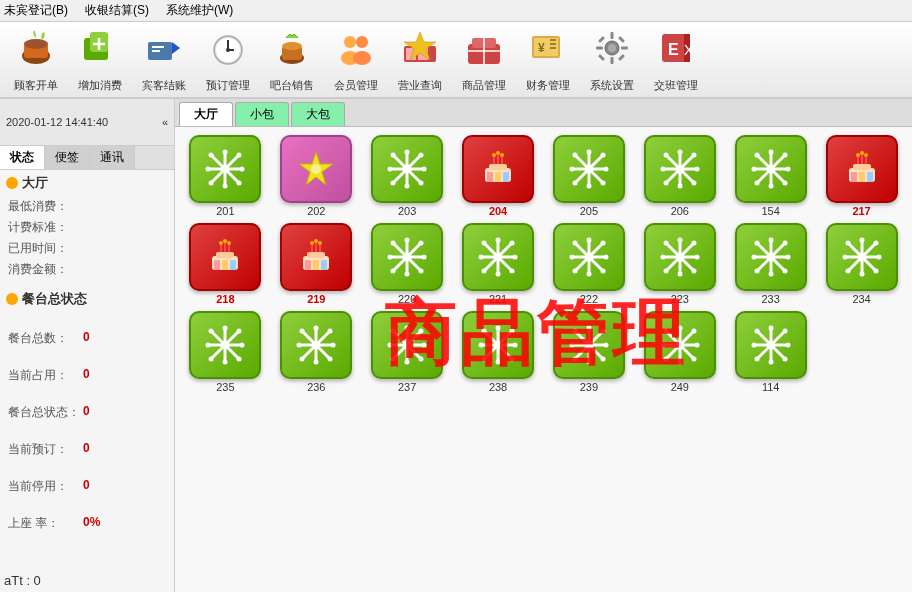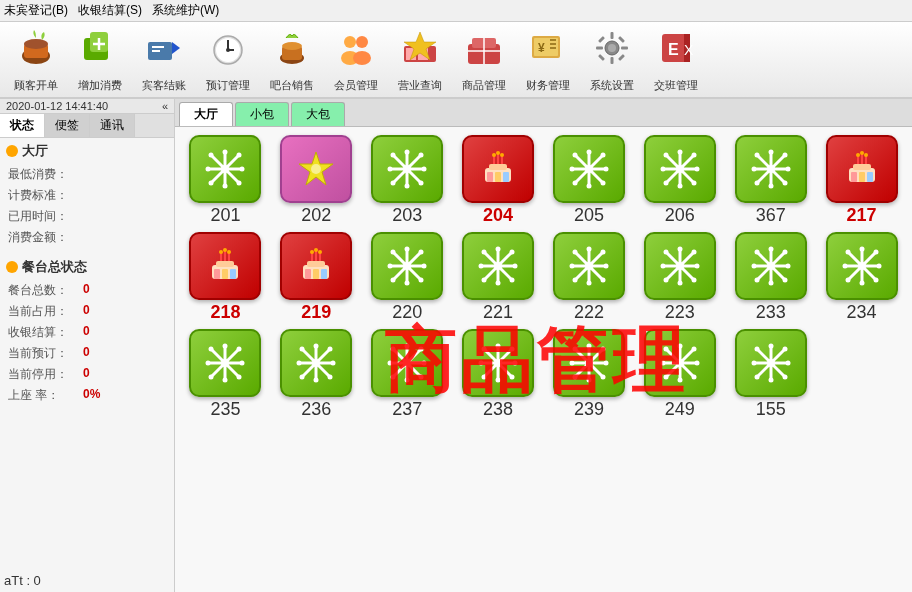--- a/index.html
+++ b/index.html
@@ -1,60 +1,60 @@
 <!DOCTYPE html>
 <html><head>
   <meta charset="utf-8">
   <style>
     * { box-sizing: border-box; margin: 0; padding: 0; }
     body { font-family: 'SimHei', 'Microsoft YaHei', sans-serif; font-size: 12px; background: #f0f0f0; width: 912px; height: 592px; overflow: hidden; }
 
     
-    .menubar { background: #f0f0f0; padding: 2px 4px; border-bottom: 1px solid #ccc; font-size: 12px; display: flex; gap: 10px; }
+    .menubar { background: #f0f0f0; padding: 2px 4px; border-bottom: 1px solid #ccc; font-size: 12px; display: flex; gap: 17px; }
     .menubar span { cursor: pointer; }
 
     
     .toolbar { background: linear-gradient(to bottom, #ffffff, #e8e8e8); padding: 4px 8px; display: flex; gap: 8px; align-items: center; border-bottom: 2px solid #ccc; }
     .toolbar-item { display: flex; flex-direction: column; align-items: center; cursor: pointer; min-width: 56px; }
     .toolbar-icon { width: 44px; height: 44px; display: flex; align-items: center; justify-content: center; }
     .toolbar-label { font-size: 11px; color: #333; margin-top: 8px; }
 
     
     .main-layout { display: flex; height: calc(592px - 85px); }
 
     
     .left-panel { width: 175px; background: #f5f5f5; border-right: 1px solid #ccc; flex-shrink: 0; }
-    .datetime-bar { background: #e8e8e8; padding: 1px 6px; font-size: 11px; color: #333; border-bottom: 1px solid #ccc; display: flex; align-items: center; justify-content: space-between; }
+    .datetime-bar { background: #e8e8e8; padding: 17px 6px; font-size: 11px; color: #333; border-bottom: 1px solid #ccc; display: flex; align-items: center; justify-content: space-between; }
     .tabs-row { display: flex; background: #e0e0e0; border-bottom: 1px solid #ccc; }
     .tab-btn { padding: 3px 10px; font-size: 12px; cursor: pointer; border-right: 1px solid #ccc; background: #d0d0d0; text-align: right; }
     .tab-btn.active { background: #fff; font-weight: bold; }
     .section-header { display: flex; align-items: center; gap: 4px; padding: 4px 6px; font-size: 13px; font-weight: bold; color: #333; }
     .dot-orange { width: 12px; height: 12px; background: orange; border-radius: 50%; display: inline-block; }
     .info-row { display: flex; padding: 2px 8px; font-size: 12px; color: #333; }
     .info-label { width: 65px; color: #555; }
     .info-value { color: #333; }
     .status-section { margin-top: 6px; }
-    .status-row { display: flex; padding: 2px 8px; font-size: 12px; }
+    .status-row { display: flex; padding: 2px 8px; font-size: 12px; margin-top: 16px; }
     .status-label { width: 75px; color: #555; }
     .status-value { color: #cc0000; font-weight: bold; }
 
     
     .right-panel { flex: 1; background: #f8f8f8; overflow: hidden; }
     .right-tabs { display: flex; background: #ddd; padding: 3px 4px 0; gap: 2px; border-bottom: 1px solid #bbb; }
     .right-tab { padding: 3px 14px; font-size: 12px; cursor: pointer; background: #86efac; border: 1px solid #aaa; border-bottom: none; border-radius: 3px 3px 0 0; }
     .right-tab.active { background: #fff; font-weight: bold; }
 
     
     .table-grid { padding: 8px; display: grid; grid-template-columns: repeat(8, 1fr); gap: 6px; overflow: hidden; }
     .table-cell { display: flex; flex-direction: column; align-items: center; cursor: pointer; }
     .table-icon { width: 72px; height: 68px; border-radius: 10px; display: flex; align-items: center; justify-content: center; position: relative; }
     .table-icon.green { background: linear-gradient(135deg, #8ecf3c, #5aaa00); border: 2px solid #4a9000; box-shadow: 0 2px 4px rgba(0,0,0,0.3); }
     .table-icon.red { background: linear-gradient(135deg, #e04040, #c00000); border: 2px solid #a00000; box-shadow: 0 2px 4px rgba(0,0,0,0.3); }
     .table-icon.pink { background: linear-gradient(135deg, #e870c0, #c050a0); border: 2px solid #a04090; box-shadow: 0 2px 4px rgba(0,0,0,0.3); }
-    .table-number { font-size: 18px; color: #333; margin-top: 2px; }
+    .table-number { font-size: 11px; color: #333; margin-top: 2px; }
     .table-number.red-num { color: #cc0000; font-weight: bold; text-align: right; }
 
     
     .watermark { position: absolute; bottom: 20px; left: 210px; right: 10px; font-size: 72px; font-weight: bold; color: #ff0000; opacity: 0.85; letter-spacing: 4px; pointer-events: none; white-space: nowrap; }
 
     .grid-container { position: relative; }
   </style>
 </head>
 <body>
 
@@ -240,21 +240,21 @@
     </div>
     <div class="status-row">
       <span class="status-label">餐台总数：</span>
       <span class="status-value">0</span>
     </div>
     <div class="status-row">
       <span class="status-label">当前占用：</span>
       <span class="status-value">0</span>
     </div>
     <div class="status-row">
-      <span class="status-label">收银结算：</span>
+      <span class="status-label">餐台总状态：</span>
       <span class="status-value">0</span>
     </div>
     <div class="status-row">
       <span class="status-label">当前预订：</span>
       <span class="status-value">0</span>
     </div>
     <div class="status-row">
       <span class="status-label">当前停用：</span>
       <span class="status-value">0</span>
     </div>
@@ -399,21 +399,21 @@
                 <circle cx="21" cy="4" r="2.5" fill="white"></circle>
                 <circle cx="21" cy="38" r="2.5" fill="white"></circle>
                 <circle cx="4" cy="21" r="2.5" fill="white"></circle>
                 <circle cx="38" cy="21" r="2.5" fill="white"></circle>
                 <circle cx="7" cy="7" r="2.5" fill="white"></circle>
                 <circle cx="35" cy="7" r="2.5" fill="white"></circle>
                 <circle cx="7" cy="35" r="2.5" fill="white"></circle>
                 <circle cx="35" cy="35" r="2.5" fill="white"></circle>
               </svg>
             </div>
-            <div class="table-number">367</div>
+            <div class="table-number">154</div>
           </div>
           <div class="table-cell">
             <div class="table-icon red">
               <svg width="42" height="42" viewBox="0 0 42 42">
                 <rect x="8" y="20" width="26" height="14" rx="3" fill="#ffe0c0"></rect>
                 <rect x="10" y="24" width="6" height="10" rx="1" fill="#ff9999"></rect>
                 <rect x="18" y="24" width="6" height="10" rx="1" fill="#ffcc66"></rect>
                 <rect x="26" y="24" width="6" height="10" rx="1" fill="#99ccff"></rect>
                 <rect x="12" y="16" width="18" height="6" rx="2" fill="#ffcc99"></rect>
                 <line x1="17" y1="8" x2="17" y2="16" stroke="#ff4444" stroke-width="2"></line>
@@ -726,21 +726,21 @@
                 <circle cx="21" cy="4" r="2.5" fill="white"></circle>
                 <circle cx="21" cy="38" r="2.5" fill="white"></circle>
                 <circle cx="4" cy="21" r="2.5" fill="white"></circle>
                 <circle cx="38" cy="21" r="2.5" fill="white"></circle>
                 <circle cx="7" cy="7" r="2.5" fill="white"></circle>
                 <circle cx="35" cy="7" r="2.5" fill="white"></circle>
                 <circle cx="7" cy="35" r="2.5" fill="white"></circle>
                 <circle cx="35" cy="35" r="2.5" fill="white"></circle>
               </svg>
             </div>
-            <div class="table-number">155</div>
+            <div class="table-number">114</div>
           </div>
         </div>
 
       <div class="watermark">商品管理</div>
     </div>
   </div>
 
 </div>
 
 </body></html>

